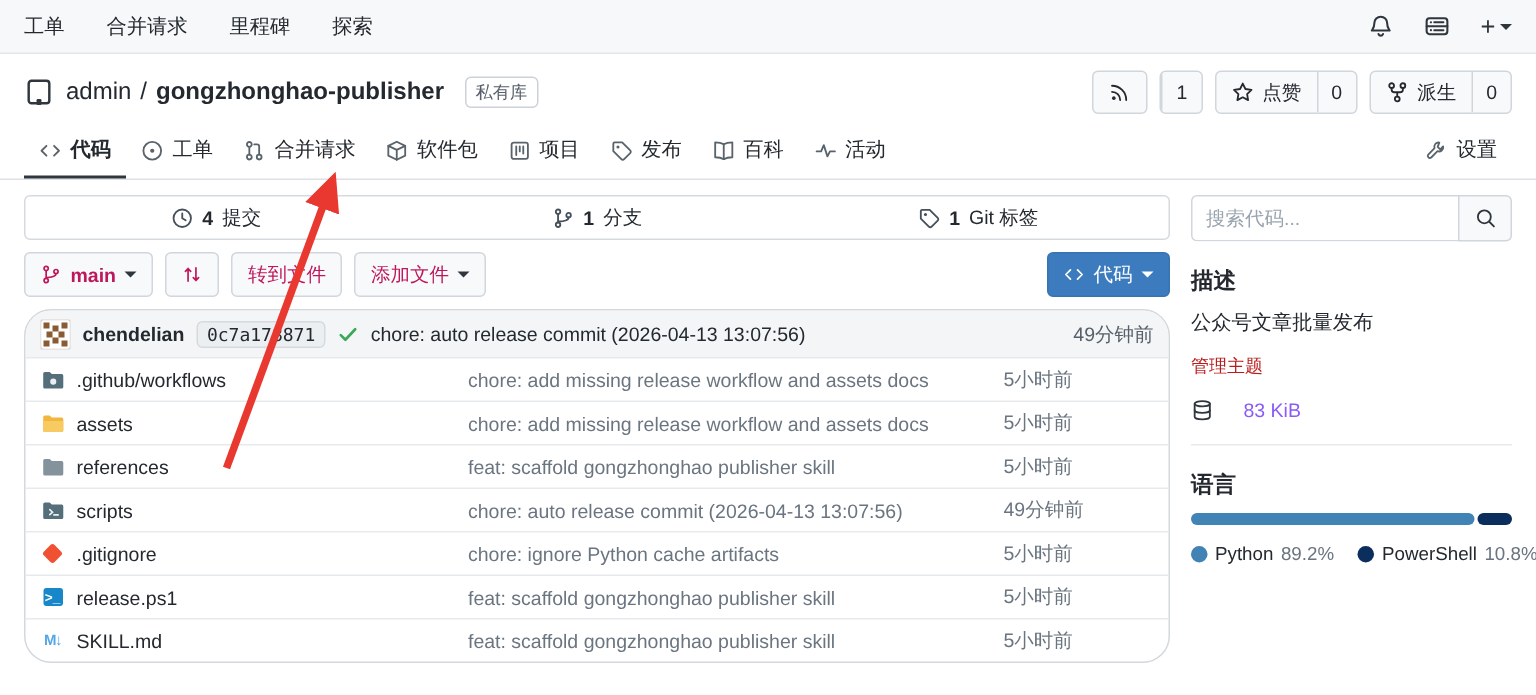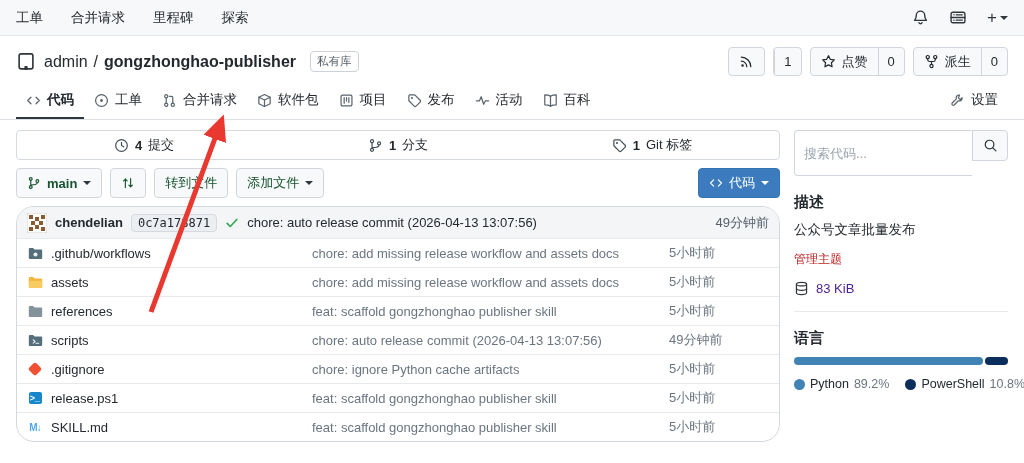--- a/index.html
+++ b/index.html
@@ -44,21 +44,21 @@
   .main { display:flex; padding:10px 16px 0; gap:14px; }
   .left { flex:1; min-width:0; }
   .sidebar { width:214px; flex:none; }
 
   .statsbar { display:flex; border:1px solid #d5dade; border-radius:4px; height:30px; margin-bottom:8px; }
   .stat { flex:1; display:flex; align-items:center; justify-content:center; gap:6px; color:#24292f; cursor:pointer; }
   .stat .si { color:#45505a; }
   .stat b { font-weight:700; }
 
   .toolbar { display:flex; gap:8px; margin-bottom:8px; align-items:center; }
-  .btn { display:inline-flex; align-items:center; gap:6px; background:#f8f9fa; border:1px solid #d0d6dc; border-radius:4px; padding:0 10px; height:30px; font-size:13px; color:#14532d; cursor:pointer; }
+  .btn { display:inline-flex; align-items:center; gap:6px; background:#f8f9fa; border:1px solid #d0d6dc; border-radius:4px; padding:0 10px; height:30px; font-size:13px; color:#be185d; cursor:pointer; }
   .btn.primary { background:#3c7cbe; border-color:#3773b1; color:#fff; margin-left:auto; }
 
   .filetable { border:1px solid #d3d8dd; border-radius:18px; overflow:hidden; }
   .commitrow { display:flex; align-items:center; gap:8px; background:#f3f5f7; padding:0 10px; height:31px; }
   .author { font-weight:700; cursor:pointer; }
   .hash { font-family:"DejaVu Sans Mono", monospace; font-size:12px; background:#eceff1; border:1px solid #d6dade; border-radius:4px; padding:1px 6px; color:#24292f; cursor:pointer; }
   .cmsg { flex:1; min-width:0; white-space:nowrap; overflow:hidden; text-overflow:ellipsis; cursor:pointer; }
   .ctime { color:#57606a; flex:none; }
   .filerow { display:flex; align-items:center; height:29px; padding:0 10px; border-top:1px solid #e7eaec; cursor:pointer; }
   .fname { width:285px; flex:none; display:flex; align-items:center; gap:8px; color:#24292f; }
@@ -66,27 +66,27 @@
   .ftime { width:100px; flex:none; text-align:left; color:#6b7580; }
 
   
   .fico { width:16px; height:16px; flex:none; display:flex; align-items:center; justify-content:center; }
   .git-diamond { width:10px; height:10px; background:#f05133; transform:rotate(45deg); border-radius:2px; }
   .ps-sq { width:13px; height:12px; background:#1787c9; border-radius:2px; color:#fff; font-size:9px; font-weight:700; display:flex; align-items:center; justify-content:center; line-height:1; }
   .md-g { color:#53a8e8; font-size:10px; font-weight:700; letter-spacing:-1px; }
 
   
   .searchbox { display:flex; }
-  .searchbox input { flex:1; min-width:0; height:46px; border:1px solid #d0d6dc; border-right:none; border-radius:4px 0 0 4px; padding:0 9px; font-size:13px; font-family:inherit; color:#24292f; outline:none; }
+  .searchbox input { flex:1; min-width:0; height:31px; border:1px solid #d0d6dc; border-right:none; border-radius:4px 0 0 4px; padding:0 9px; font-size:13px; font-family:inherit; color:#24292f; outline:none; }
   .searchbox input::placeholder { color:#9aa4ae; }
   .search-btn { width:36px; height:31px; border:1px solid #d0d6dc; border-radius:0 4px 4px 0; background:#f8f9fa; display:flex; align-items:center; justify-content:center; color:#30363d; cursor:pointer; }
   .side-h { font-size:15px; font-weight:700; margin:17px 0 9px; }
   .desc { font-size:13.5px; color:#24292f; }
   .topics { font-size:12px; color:#b91c1c; margin-top:12px; cursor:pointer; }
-  .sizerow { display:flex; align-items:center; gap:7px; margin-top:13px; font-size:13px; color:#4c1d95; }
+  .sizerow { display:flex; align-items:center; gap:20px; margin-top:13px; font-size:13px; color:#8b5cf6; }
   .divider { border-top:1px solid #e6e9ec; margin-top:15px; }
   .langbar { display:flex; gap:2px; height:8px; margin:2px 0 12px; }
   .langbar .seg { border-radius:4px; }
   .legend { display:flex; gap:16px; align-items:center; font-size:12.5px; }
   .leg-item { display:flex; align-items:center; gap:5px; }
   .dot { width:11px; height:11px; border-radius:50%; flex:none; }
   .leg-name { color:#24292f; }
   .leg-pct { color:#6b7580; }
 
   .annot-arrow { position:absolute; left:0; top:0; pointer-events:none; z-index:40; }
@@ -212,30 +212,30 @@
   </span>
   <span class="tab">
     <svg class="ic ti" width="15" height="15" viewBox="0 0 16 16">
         <path d="M2 8.3V3a1 1 0 0 1 1-1h5.3L14 7.7a1.4 1.4 0 0 1 0 2L9.7 14a1.4 1.4 0 0 1-2 0z"></path>
         <circle cx="5.3" cy="5.3" r="1.1" fill="currentColor" stroke="none"></circle>
       </svg>
     <span>发布</span>
   </span>
   <span class="tab">
     <svg class="ic ti" width="15" height="15" viewBox="0 0 16 16">
-        <path d="M1.5 8.5h3.2L6.6 4l2.6 8 1.8-3.5h3.5"></path>
-      </svg>
-    <span>活动</span>
-  </span>
-  <span class="tab">
-    <svg class="ic ti" width="15" height="15" viewBox="0 0 16 16">
         <path d="M8 3.4C6.6 2.5 4.6 2 1.9 2v10.6c2.7 0 4.7.5 6.1 1.4 1.4-.9 3.4-1.4 6.1-1.4V2c-2.7 0-4.7.5-6.1 1.4z"></path>
         <path d="M8 3.4V14"></path>
       </svg>
     <span>百科</span>
+  </span>
+  <span class="tab">
+    <svg class="ic ti" width="15" height="15" viewBox="0 0 16 16">
+        <path d="M1.5 8.5h3.2L6.6 4l2.6 8 1.8-3.5h3.5"></path>
+      </svg>
+    <span>活动</span>
   </span>
   <span class="tab tab-settings">
     <svg class="ic ti" width="15" height="15" viewBox="0 0 16 16">
         <path d="M10.2 2.2a3 3 0 0 0-3.4 4L2.3 10.7a1.5 1.5 0 0 0 2.1 2.1l4.5-4.5a3 3 0 0 0 4-3.4L10.8 7 9 5.2z"></path>
       </svg>
     <span>设置</span>
   </span>
 </div>
 
 <div class="main">

